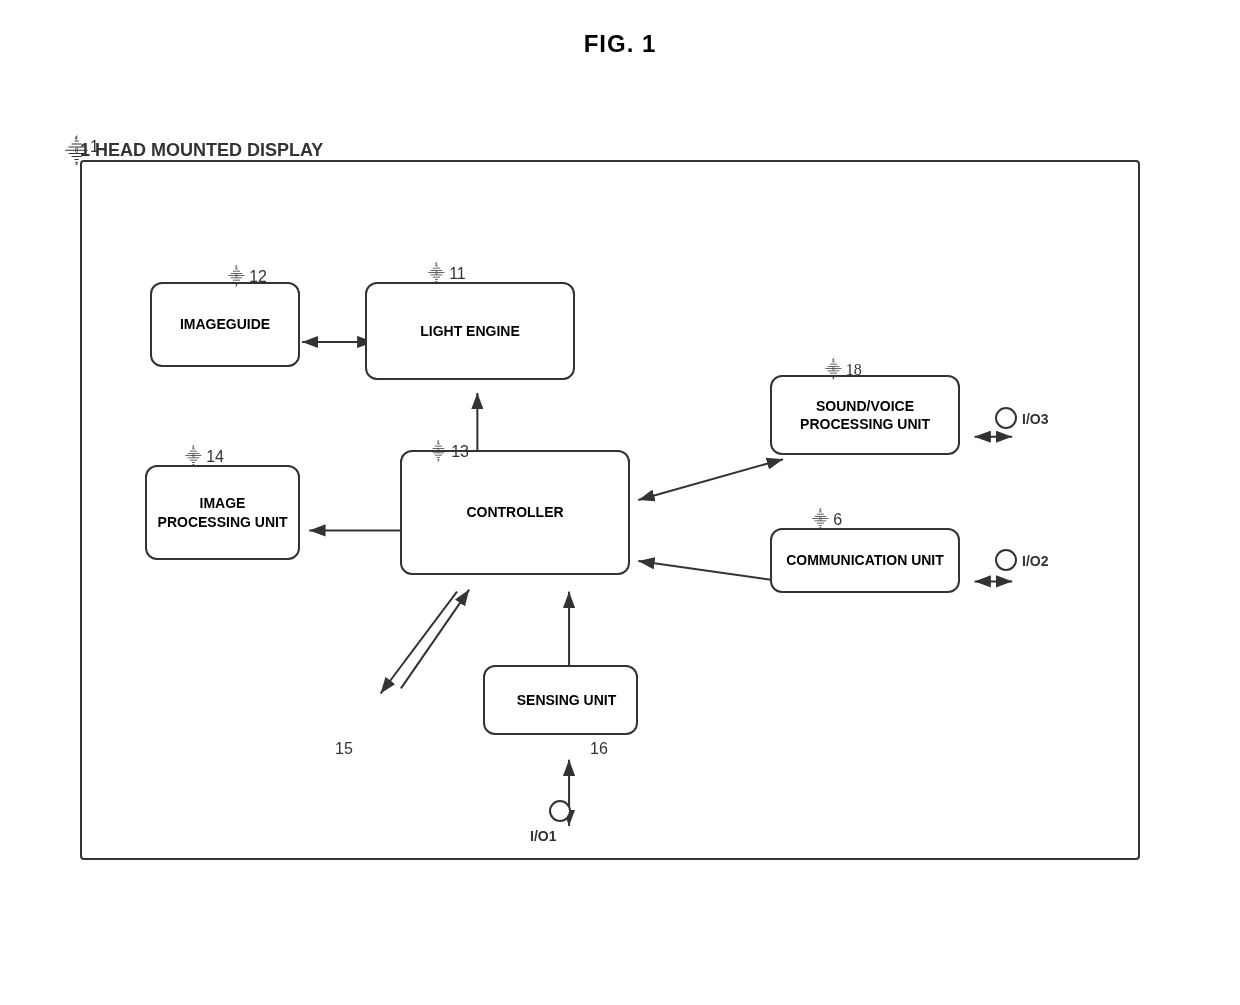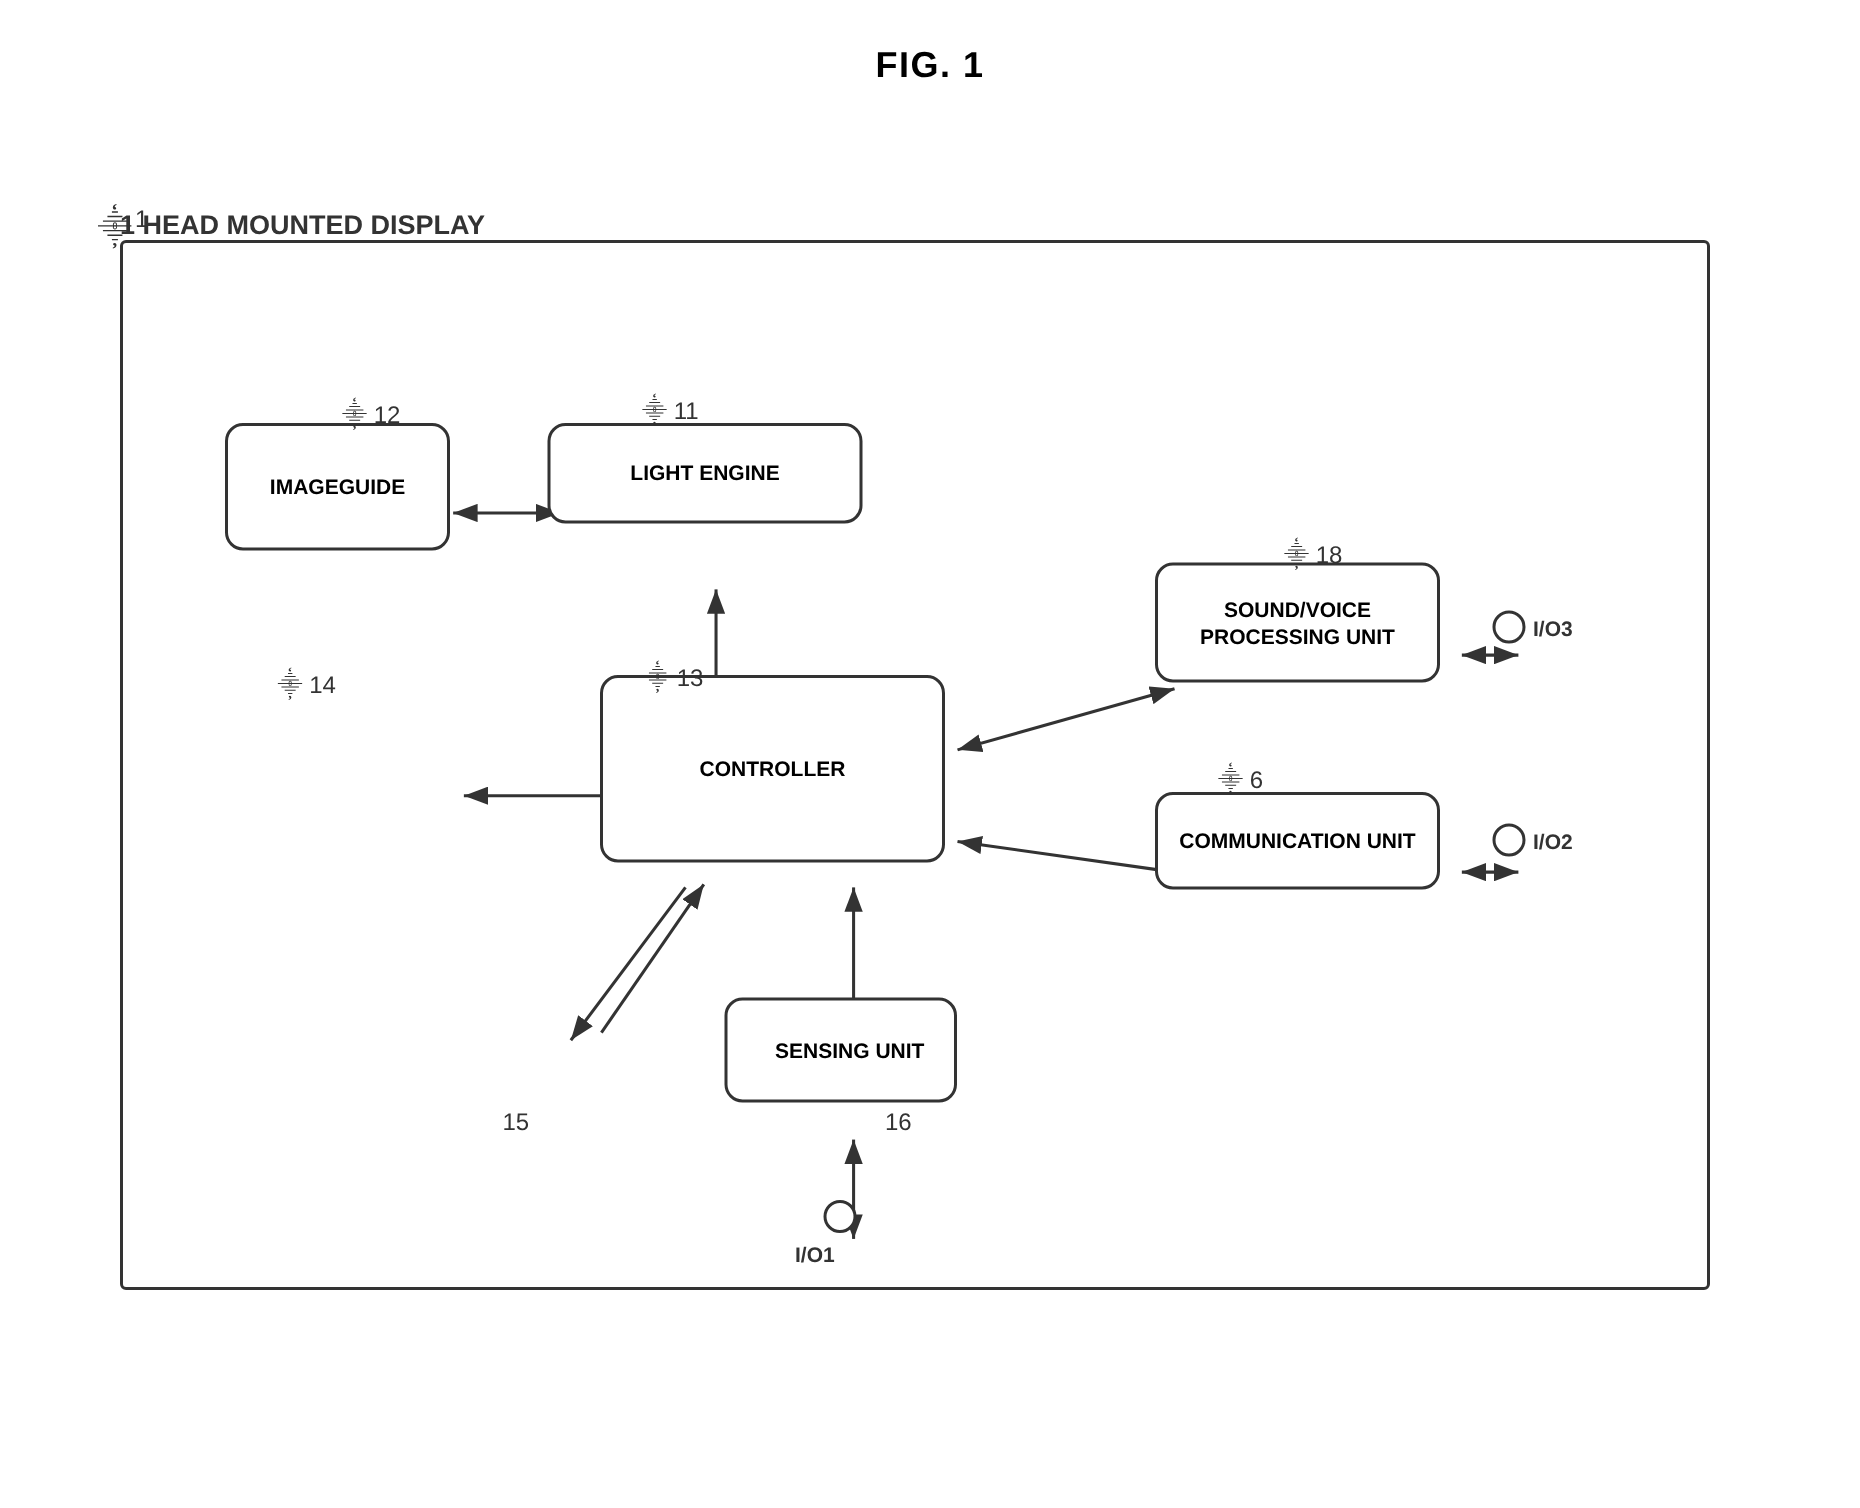--- a/index.html
+++ b/index.html
@@ -158,48 +158,51 @@
     <line x1="878" y1="450" x2="915" y2="450" stroke="#333" stroke-width="2" marker-start="url(#arrowhead-start)" marker-end="url(#arrowhead)"></line>
   </svg>
 
   <span class="comp-num" style="top:28px; left:10px;">1</span>
 
   <div class="component-box" style="left:70px; top:172px; width:150px; height:85px;">
     <span>IMAGEGUIDE</span>
   </div>
   <span class="comp-num" style="top:155px; left:148px;">⸎ <span>12</span></span>
 
-  <div class="component-box" style="left:285px; top:172px; width:210px; height:67px;">
+  <div class="component-box" style="left:285px; top:172px; width:210px; height:98px;">
     <span>LIGHT ENGINE</span>
   </div>
   <span class="comp-num" style="top:152px; left:348px;">⸎ <span>11</span></span>
 
   <div class="component-box" style="left:320px; top:340px; width:230px; height:125px;">
     <span>CONTROLLER</span>
   </div>
   <span class="comp-num" style="top:330px; left:350px;">⸎ <span>13</span></span>
 
+  <div class="component-box" style="left:65px; top:355px; width:155px; height:95px;">
+    <span>IMAGE PROCESSING UNIT</span>
+  </div>
   <span class="comp-num" style="top:335px; left:105px;">⸎ <span>14</span></span>
 
   <span class="comp-num" style="top:630px; left:255px;"><span>15</span></span>
 
   <div class="component-box" style="left:403px; top:555px; width:155px; height:70px;padding-left:20px;">
     <span>SENSING UNIT</span>
   </div>
   <span class="comp-num" style="top:630px; left:510px;"><span>16</span></span>
 
   <div class="component-box" style="left:690px; top:418px; width:190px; height:65px;">
     <span>COMMUNICATION UNIT</span>
   </div>
   <span class="comp-num" style="top:398px; left:732px;">⸎ <span>6</span></span>
 
   <div class="component-box" style="left:690px; top:265px; width:190px; height:80px;justify-content:center;">
     <span>SOUND/VOICE PROCESSING UNIT</span>
   </div>
-  <span class="comp-num" style="top:248px; left:776px;">⸎ <span>18</span></span>
+  <span class="comp-num" style="top:248px; left:745px;font-family:Liberation Serif, serif;">⸎ <span>18</span></span>
 
   <div class="io-circle" style="left:469px; top:690px;"></div>
   <span class="io-label" style="left:450px; top:718px;">I/O1</span>
 
   <div class="io-circle" style="left:915px; top:439px;"></div>
   <span class="io-label" style="left:942px; top:443px;">I/O2</span>
 
   <div class="io-circle" style="left:915px; top:297px;"></div>
   <span class="io-label" style="left:942px; top:301px;">I/O3</span>
 

